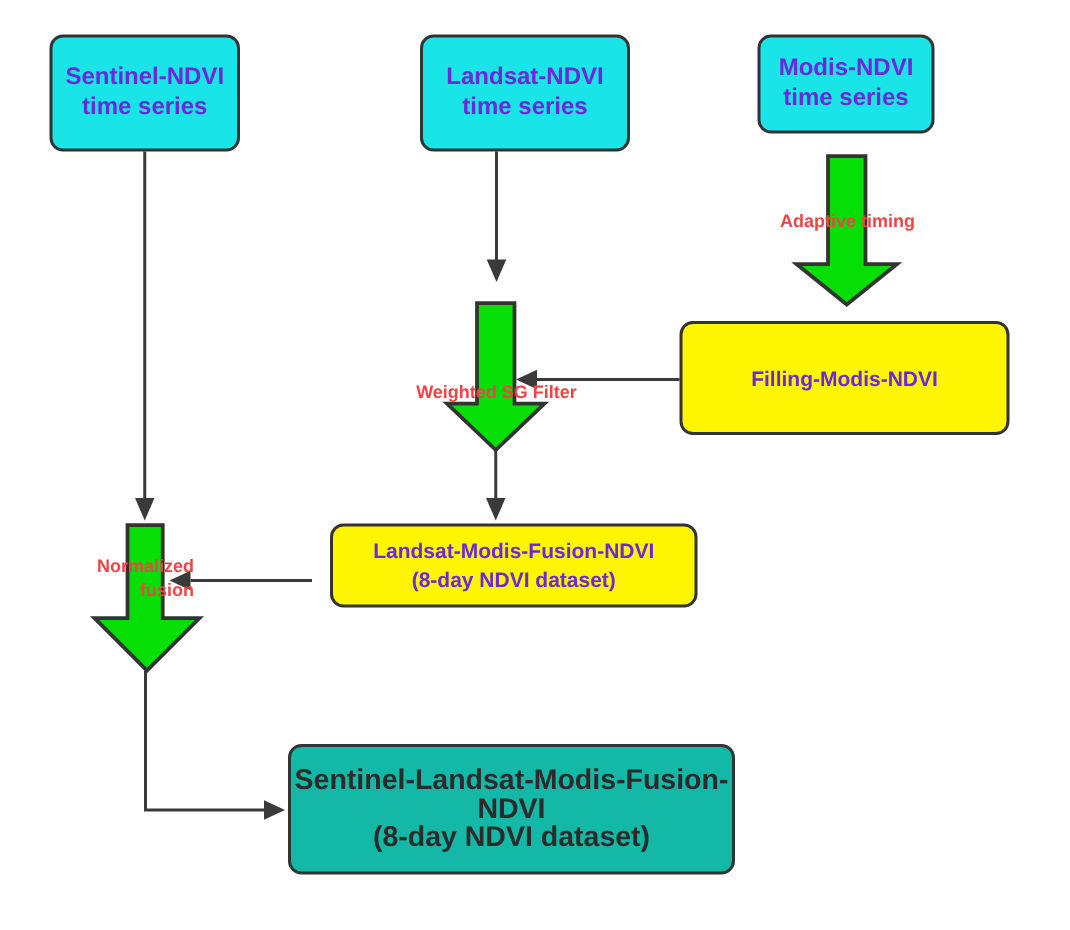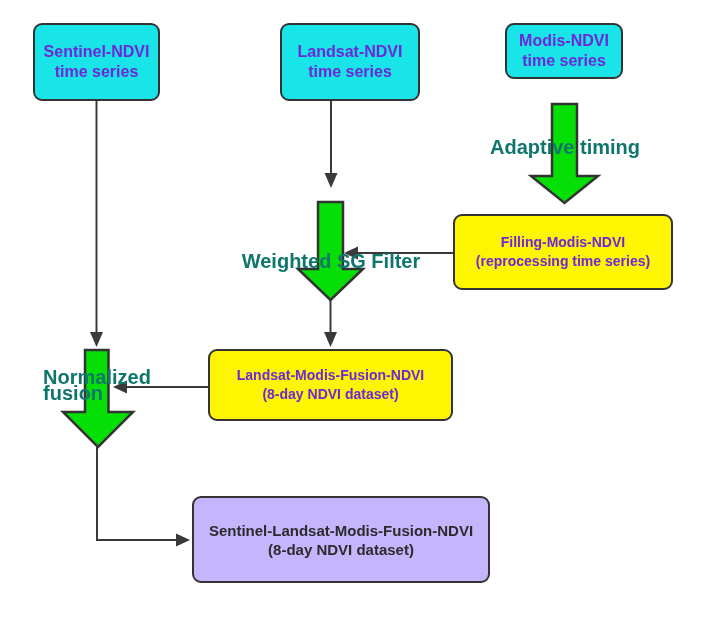--- a/index.html
+++ b/index.html
@@ -20,29 +20,29 @@
     flex-direction:column;
     align-items:center;
     justify-content:center;
     text-align:center;
     font-weight:bold;
     color:#6d28d9;
     z-index:2;
   }
   .node.cyan{background:#19e4e8;font-size:16px;line-height:20px;}
   .node.yellow{background:#fdf502;font-size:14px;line-height:19px;}
-  .node.red{background:#c4b5fd;font-size:15px;line-height:19px;color:#2b2b2b;}
+  .node.red{background:#14b8a6;font-size:19px;line-height:19px;color:#2b2b2b;}
   .flow-label{
     position:absolute;
     transform:translateX(-50%);
-    text-align:left;
+    text-align:right;
     font-weight:bold;
-    font-size:20px;
+    font-size:12px;
     line-height:16px;
-    color:#0f766e;
+    color:#ef4444;
     white-space:nowrap;
     z-index:3;
   }
   .conn{stroke:#3a3a3a;stroke-width:2;fill:none;}
   .conn-head{fill:#3a3a3a;stroke:none;}
   .block-arrow{fill:#06df06;stroke:#333333;stroke-width:2.5;stroke-linejoin:miter;}
 </style>
 </head>
 <body>
 
@@ -76,31 +76,30 @@
   <div class="node cyan" style="left:33px;top:23px;width:127px;height:78px">
     <div>Sentinel-NDVI</div>
     <div>time series</div>
   </div>
 
   <div class="node cyan" style="left:280px;top:23px;width:140px;height:78px">
     <div>Landsat-NDVI</div>
     <div>time series</div>
   </div>
 
-  <div class="node cyan" style="left:505px;top:23px;width:118px;height:56px">
+  <div class="node cyan" style="left:505px;top:23px;width:118px;height:66px">
     <div>Modis-NDVI</div>
     <div>time series</div>
   </div>
 
   <div class="node yellow" style="left:453px;top:214px;width:220px;height:76px">
     <div>Filling-Modis-NDVI</div>
-    <div>(reprocessing time series)</div>
   </div>
 
-  <div class="node yellow" style="left:208px;top:349px;width:245px;height:72px">
+  <div class="node yellow" style="left:220px;top:349px;width:245px;height:56px">
     <div>Landsat-Modis-Fusion-NDVI</div>
     <div>(8-day NDVI dataset)</div>
   </div>
 
   <div class="node red" style="left:192px;top:496px;width:298px;height:87px">
     <div>Sentinel-Landsat-Modis-Fusion-NDVI</div>
     <div>(8-day NDVI dataset)</div>
   </div>
 
   <div class="flow-label" style="left:565px;top:139px">

